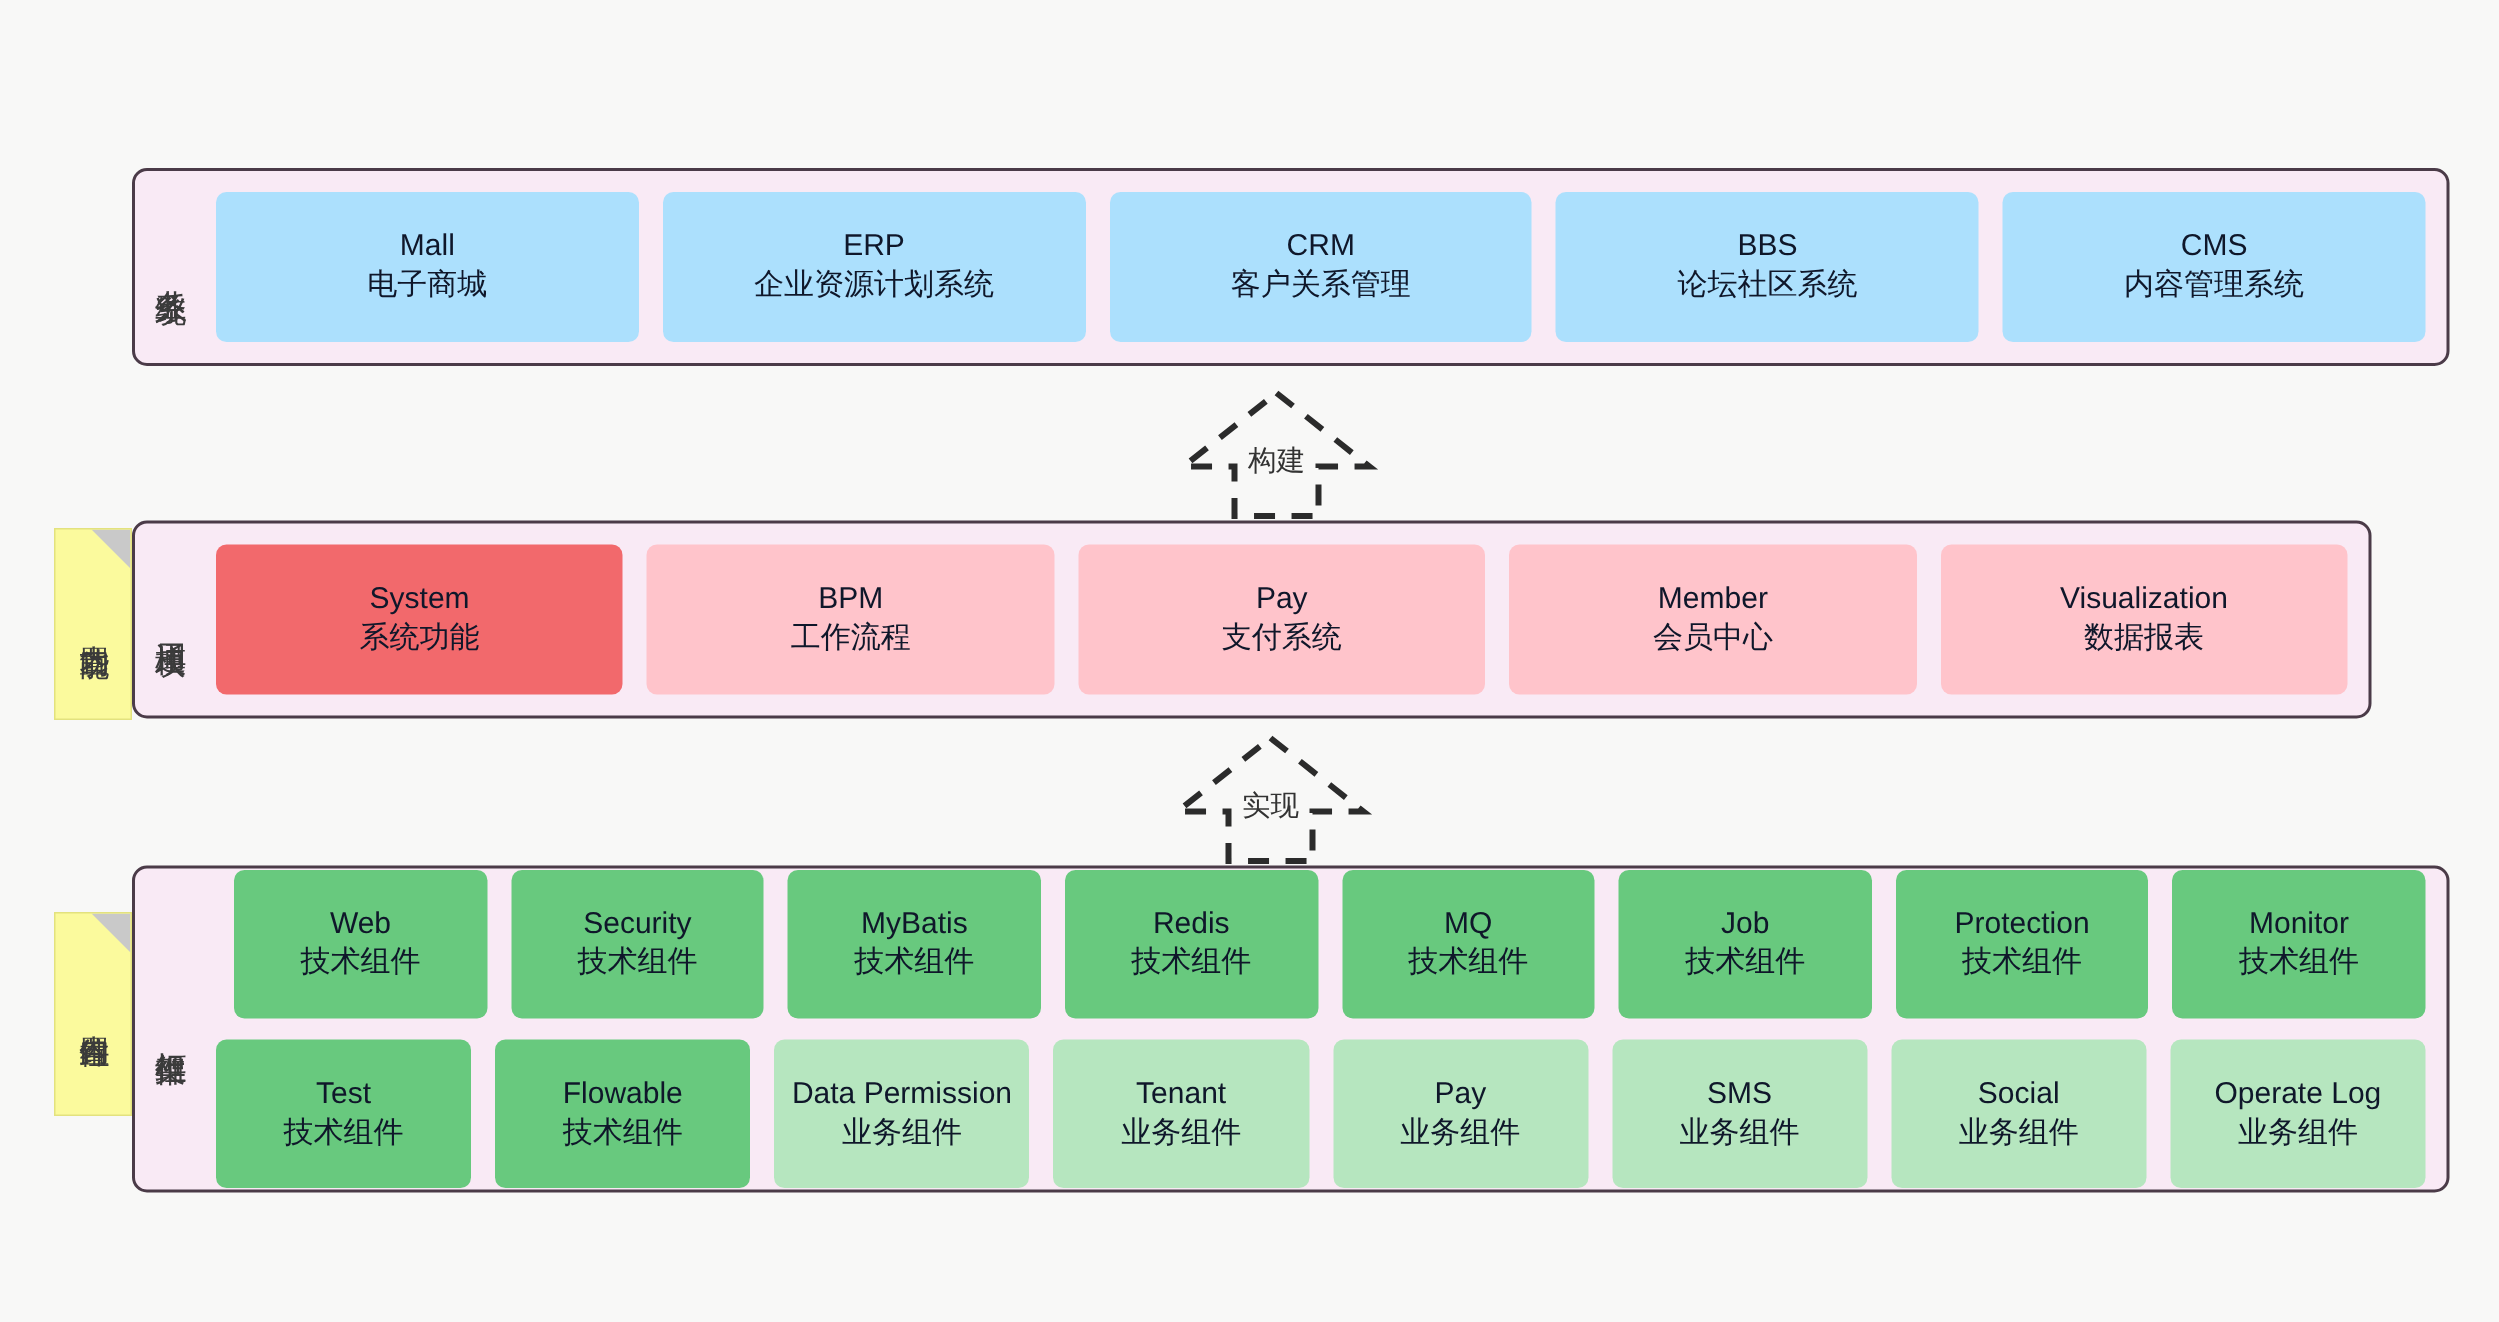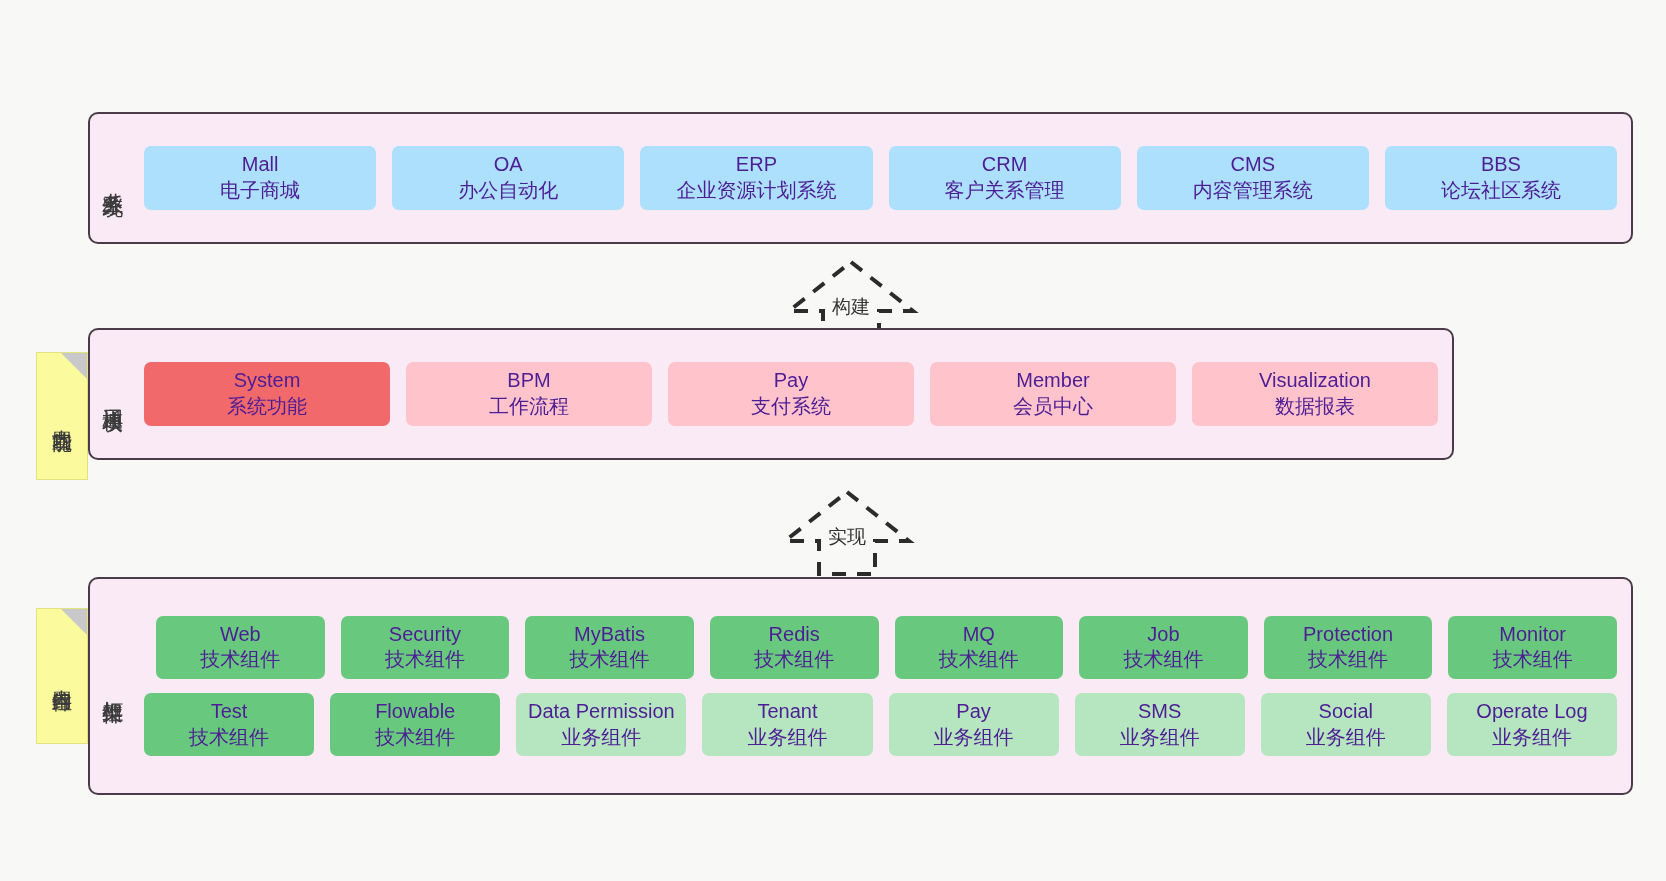--- a/index.html
+++ b/index.html
@@ -71,22 +71,22 @@
   .card {
     flex: 1 1 0;
     border-radius: 7px;
     display: flex;
     flex-direction: column;
     align-items: center;
     justify-content: center;
     text-align: center;
     font-size: 20px;
     line-height: 1.28;
-    color: #4c1d95;
-    padding: 6px 8px;
+    color: #0f172a;
+    padding: 24px 8px;
     box-sizing: border-box;
   }
   .card .l1 { display: block; }
   .card .l2 { display: block; }
 
   .c-blue       { background: #ace0fd; }
   .c-red        { background: #f2696c; }
   .c-pink       { background: #ffc4cb; }
   .c-green      { background: #68c97e; }
   .c-lightgreen { background: #b6e6bf; }
@@ -132,21 +132,21 @@
     top: 38px;
     font-size: 19px;
     color: #333333;
     background: #f8f8f7;
     padding: 0 2px;
     white-space: nowrap;
   }
 
   
   #layer-business { left: 88px;  top: 112px; width: 1545px; height: 132px; }
-  #layer-common   { left: 88px;  top: 328px; width: 1366px; height: 132px; }
+  #layer-common   { left: 88px;  top: 347px; width: 1493px; height: 132px; }
   #layer-frame    { left: 88px;  top: 577px; width: 1545px; height: 218px; }
 
   #note-features  { left: 36px;  top: 352px; width: 52px; height: 128px; }
   #note-components{ left: 36px;  top: 608px; width: 52px; height: 136px; }
 
   #arrow-build    { left: 776px; top: 256px; }
   #arrow-impl     { left: 772px; top: 486px; text-align: right; }
 </style>
 </head>
 <body>
@@ -155,38 +155,34 @@
 
   <div class="layer" id="layer-business">
     <div class="layer-title">业务系统</div>
     <div class="layer-body">
       <div class="row">
         <div class="card c-blue" style="background: rgb(172, 224, 253);">
           <span class="l1">Mall</span>
           <span class="l2">电子商城</span>
         </div>
         <div class="card c-blue" style="background: rgb(172, 224, 253);">
-          <span class="l1">OA</span>
-          <span class="l2">办公自动化</span>
-        </div>
-        <div class="card c-blue" style="background: rgb(172, 224, 253);">
           <span class="l1">ERP</span>
           <span class="l2">企业资源计划系统</span>
         </div>
         <div class="card c-blue" style="background: rgb(172, 224, 253);">
           <span class="l1">CRM</span>
           <span class="l2">客户关系管理</span>
         </div>
         <div class="card c-blue" style="background: rgb(172, 224, 253);">
+          <span class="l1">BBS</span>
+          <span class="l2">论坛社区系统</span>
+        </div>
+        <div class="card c-blue" style="background: rgb(172, 224, 253);">
           <span class="l1">CMS</span>
           <span class="l2">内容管理系统</span>
-        </div>
-        <div class="card c-blue" style="background: rgb(172, 224, 253);">
-          <span class="l1">BBS</span>
-          <span class="l2">论坛社区系统</span>
         </div>
       </div>
     </div>
   </div>
 
   <div class="arrow" id="arrow-build">
     <svg width="150" height="90" viewBox="0 0 150 90">
       <path d="M 75 6 L 137 55 L 103 55 L 103 88 L 47 88 L 47 55 L 13 55 Z" fill="none" stroke="#2b2b2b" stroke-width="4" stroke-dasharray="14 11" stroke-linecap="butt"></path>
     </svg>
     <div class="arrow-label">构建</div>

